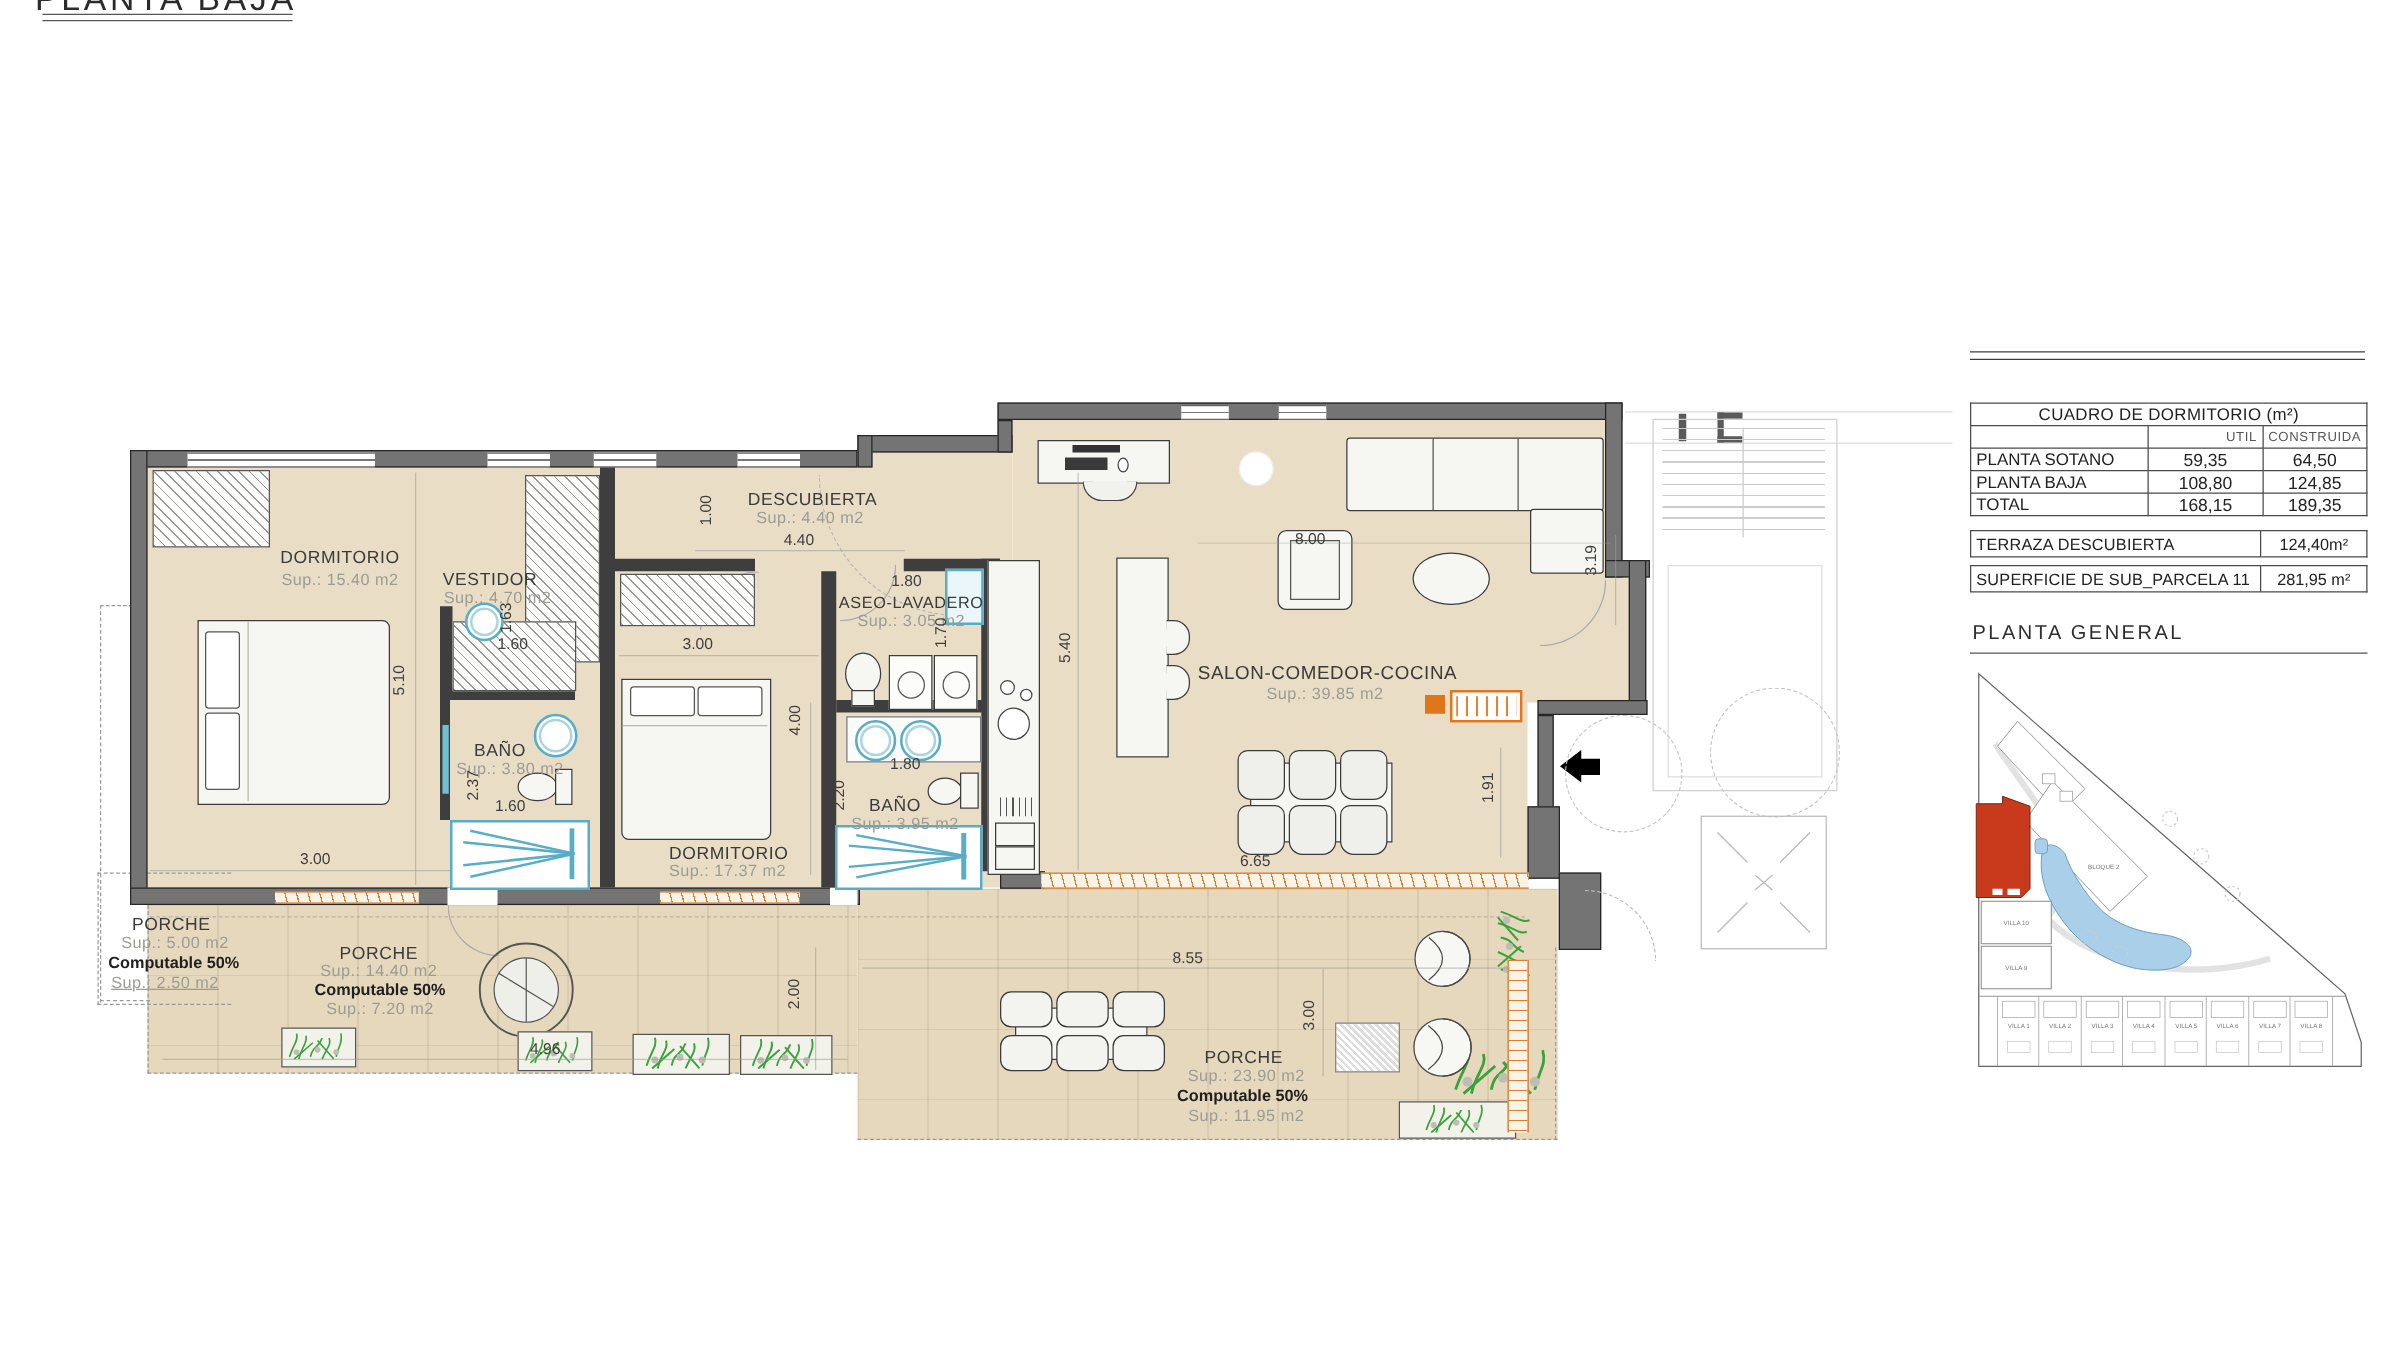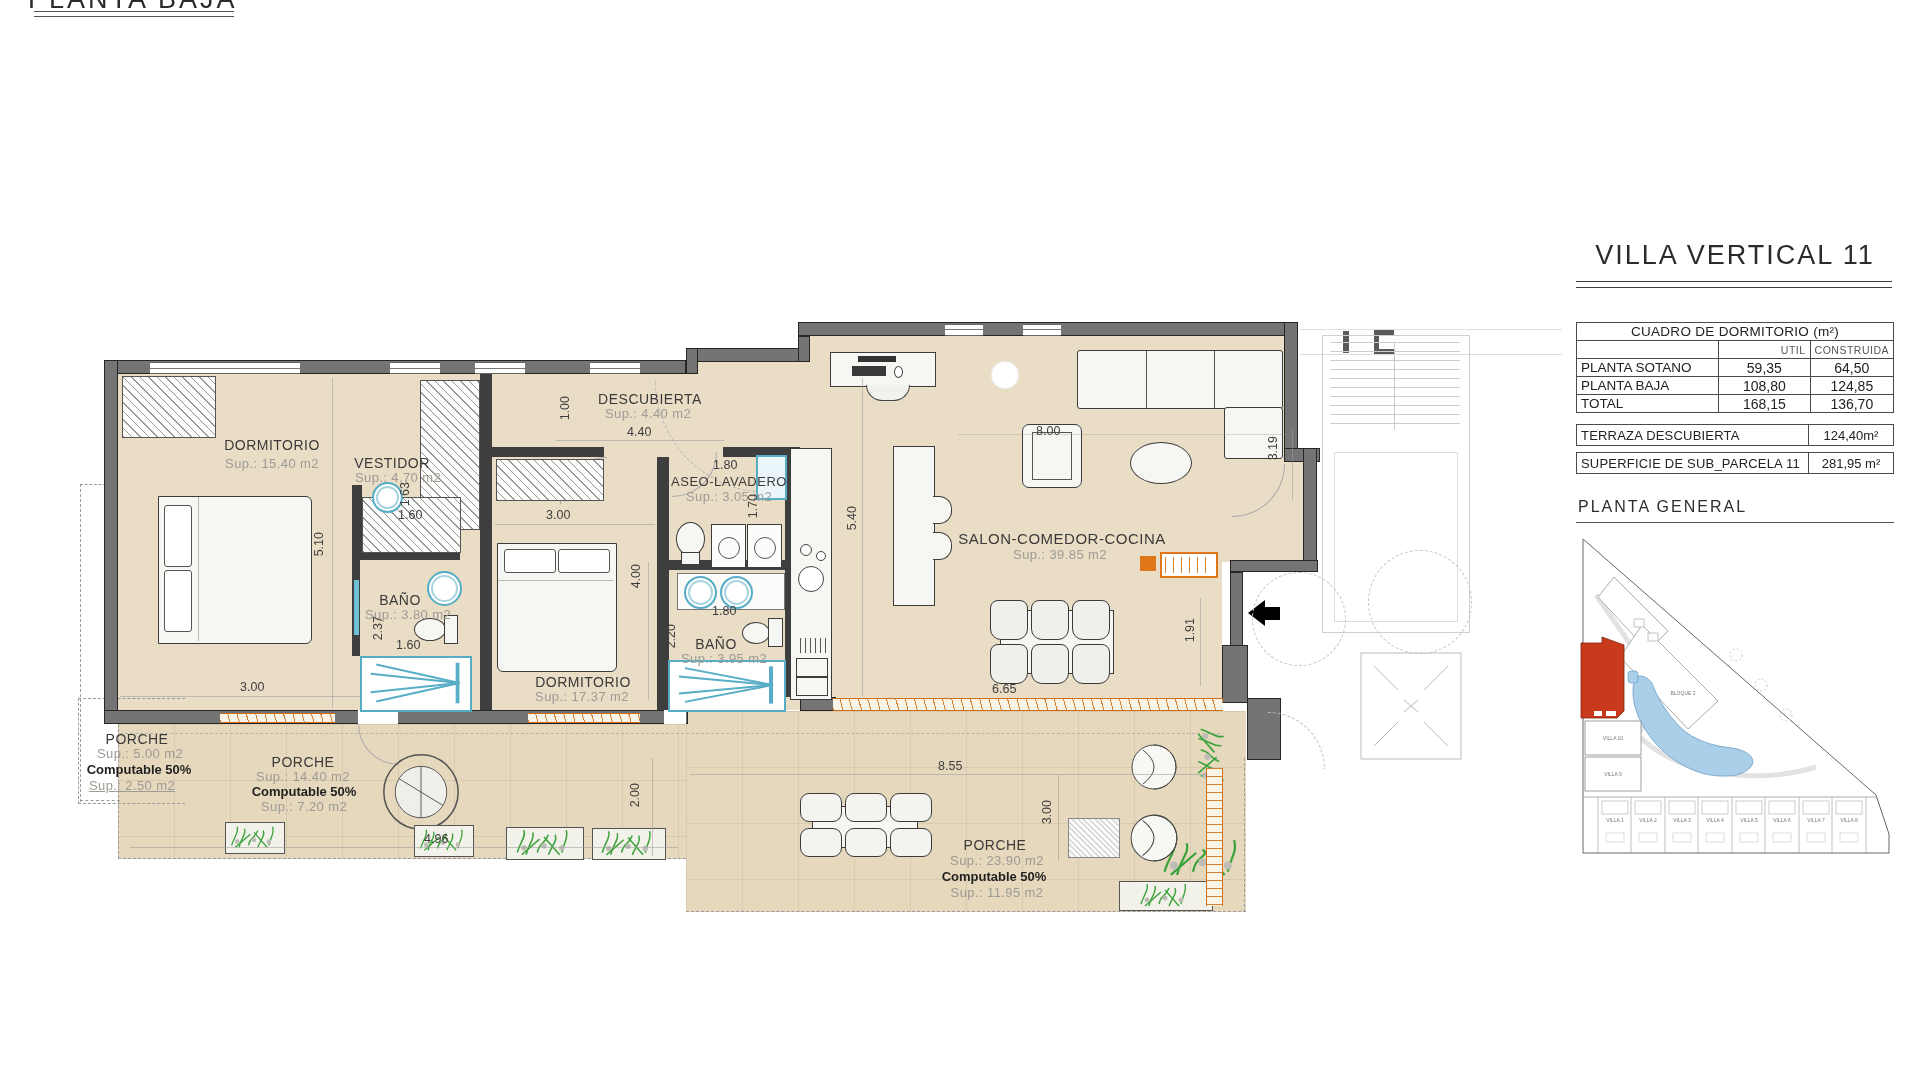--- a/index.html
+++ b/index.html
@@ -378,21 +378,20 @@
     <div class="dim" style="left:1036px;top:424px;">8.00</div>
     <div class="dim dimv" style="left:1266px;top:436px;">3.19</div>
     <div class="dim dimv" style="left:1183px;top:618px;">1.91</div>
     <div class="dim" style="left:992px;top:682px;">6.65</div>
     <div class="dim" style="left:938px;top:759px;">8.55</div>
     <div class="dim dimv" style="left:1040px;top:800px;">3.00</div>
     <div class="dim" style="left:424px;top:832px;">4.96</div>
     <div class="dim dimv" style="left:628px;top:783px;">2.00</div>
   </div>
 
-  <div class="a" style="left:1578px;top:240px;width:314px;text-align:center;font-size:27px;letter-spacing:2px;color:#2b2b2b;">VILLA VERTICAL 11</div>
   <div class="a" style="left:1576px;top:281px;width:316px;height:5px;border-top:1.5px solid #3c3c3c;border-bottom:1px solid #3c3c3c;"></div>
 
   <table id="stable">
     <tbody>
         <tr>
           <td class="t" colspan="3">CUADRO DE DORMITORIO (m²)</td>
         </tr>
     <tr>
       <td style="width:140px;"></td>
       <td class="h" style="width:86px;">UTIL</td>
@@ -404,21 +403,21 @@
       <td class="n">64,50</td>
     </tr>
     <tr>
       <td>PLANTA BAJA</td>
       <td class="n">108,80</td>
       <td class="n">124,85</td>
     </tr>
     <tr>
       <td>TOTAL</td>
       <td class="n">168,15</td>
-      <td class="n">136,70</td>
+      <td class="n">189,35</td>
     </tr>
   </tbody>
     </table>
 
   <div class="xrow" style="top:424px;">
     <div class="lab">TERRAZA DESCUBIERTA</div>
     <div class="val">124,40m²</div>
   </div>
   <div class="xrow" style="top:452px;">
     <div class="lab">SUPERFICIE DE SUB_PARCELA  11</div>

